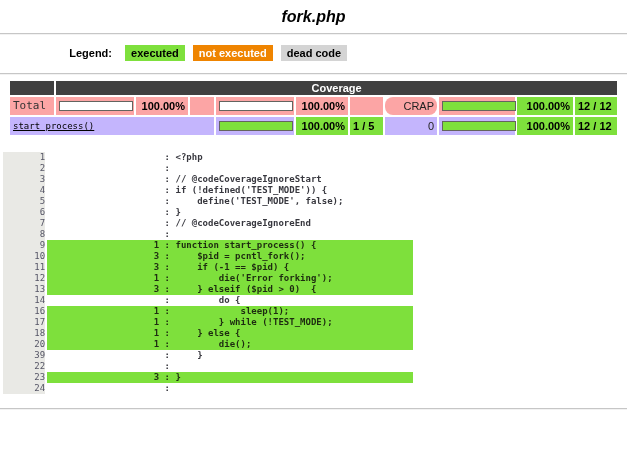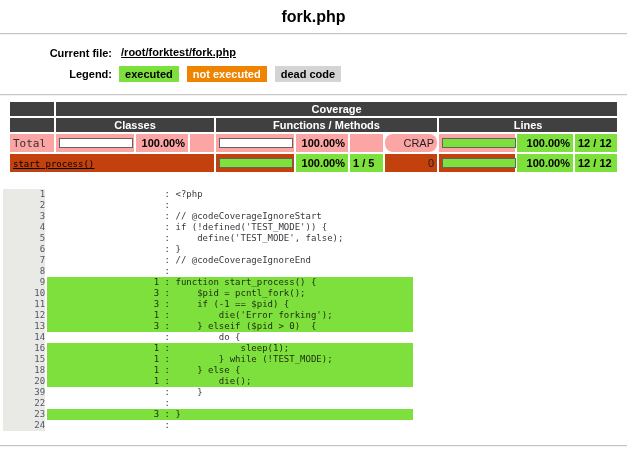--- a/index.html
+++ b/index.html
@@ -4,47 +4,47 @@
 <style>
   :root { --green: #7ee03c; --orange: #ef8400; --dead: #d4d4d4; --darkhdr: #404040; }
   * { box-sizing: border-box; }
   html, body { margin: 0; padding: 0; }
   body {
     width: 627px; height: 475px; background: #ffffff;
     font-family: "Liberation Sans", sans-serif; color: #000;
     overflow: hidden;
   }
   .page-title {
-    text-align: center; font-size: 16px; font-weight: bold; 
+    text-align: center; font-size: 16px; font-weight: bold; font-style: italic;
     margin: 8px 0 7px 0;
   }
   .rule { border: none; border-top: 1px solid #c6c6c6; border-bottom: 1px solid #f2f2f2; margin: 0; }
   .info-block { padding: 7px 0 6px 0; }
   .info-row { margin: 3px 0 6px 0; font-size: 11px; line-height: 15px; }
   .info-label {
     display: inline-block; width: 112px; text-align: right; font-weight: bold;
     vertical-align: middle;
   }
   .file-link { font-weight: bold; text-decoration: underline; color: #000; margin-left: 6px; }
-  .legend-badges { display: inline-block; margin-left: 4px; vertical-align: middle; }
+  .legend-badges { display: inline-block; margin-left: 10px; vertical-align: middle; }
   .badge { font-weight: bold; font-size: 11px; padding: 2px 6px; margin-right: 5px; }
   .badge-executed { background: var(--green); color: #000; }
   .badge-not-executed { background: var(--orange); color: #fff; }
   .badge-dead { background: var(--dead); color: #000; }
 
   table.coverage {
     table-layout: fixed; width: 611px; margin: 4px 8px 0 8px;
     border-collapse: separate; border-spacing: 2px; background: #fff;
   }
   table.coverage th {
     background: var(--darkhdr); color: #fff; font-size: 11px; font-weight: bold;
     text-align: center; height: 14px; padding: 1px 9px;
   }
   table.coverage td { font-size: 11px; height: 18px; padding: 1px 3px; background: #fca5a5; }
-  tr.row-method td { background: #c2410c; }
+  tr.row-method td { background: #c4b5fd; }
   td.cell-green { background: var(--green) !important; }
   td.name-cell { font-family: "DejaVu Sans Mono", monospace; font-size: 9px; color: #333; }
   a.method-link { font-family: "DejaVu Sans Mono", monospace; font-size: 9px; color: #000; text-decoration: underline; }
   td.pct { text-align: right; font-weight: bold; padding-right: 6px; }
   td.frac { text-align: left; font-weight: bold; }
   td.crap-cell { text-align: right; padding-right: 10px; color: #222; }
   td.crap-head { text-align: right; padding-right: 10px; color: #222; border-radius: 8px; }
   .bar {
     width: 74px; height: 10px; border: 1px solid #64645f; background: #fff;
     margin: 0 auto; overflow: hidden;
@@ -54,37 +54,33 @@
   table.code-listing {
     margin: 15px 0 0 3px; border-collapse: separate; border-spacing: 0;
     font-family: "DejaVu Sans Mono", monospace; font-size: 9px; line-height: 11px;
     table-layout: fixed; width: 410px;
   }
   table.code-listing td { padding: 0; height: 11px; vertical-align: middle; }
   td.ln {
     width: 44px; background: #e9e9e5; color: #555566; text-align: right;
     padding-right: 6px; border-right: 2px solid #fff;
   }
-  td.src { width: 364px; white-space: pre; color: #38383f; }
+  td.src { width: 364px; white-space: pre; color: #38383f; font-weight: bold; }
   td.src.covered { background: var(--green); color: #1d2b10; }
   .cnt { display: inline-block; width: 112px; text-align: right; }
 
   .footer-rule { margin-top: 14px; }
 </style>
 </head>
 <body>
 
 <div class="page-title">fork.php</div>
 <hr class="rule">
 
 <div class="info-block">
-  <div class="info-row">
-    <span class="info-label">Current file:</span>
-    <a href="#" class="file-link">/root/forktest/fork.php</a>
-  </div>
   <div class="info-row">
     <span class="info-label">Legend:</span>
     <span class="legend-badges">
       <span class="badge badge-executed">executed</span>
       <span class="badge badge-not-executed">not executed</span>
       <span class="badge badge-dead">dead code</span>
     </span>
   </div>
 </div>
 <hr class="rule">
@@ -101,26 +97,20 @@
       <col style="width:52px">
     <col style="width:76px">
       <col style="width:56px">
       <col style="width:42px">
   </colgroup>
   <tbody>
       <tr>
     <th></th>
     <th colspan="10">Coverage</th>
   </tr>
-  <tr>
-    <th></th>
-    <th colspan="3">Classes</th>
-    <th colspan="4">Functions / Methods</th>
-    <th colspan="3">Lines</th>
-  </tr>
   <tr class="row-total">
     <td class="name-cell">Total</td>
     <td>
       <div class="bar">
             <div class="bar-fill" style="width: 0%;"></div>
           </div>
     </td>
     <td class="pct">100.00%</td>
     <td class="frac"></td>
     <td>
@@ -218,21 +208,21 @@
       </tr>
       <tr>
         <td class="ln">14</td>
         <td class="src"><span class="cnt"></span> :         do {</td>
       </tr>
       <tr>
         <td class="ln">16</td>
         <td class="src covered"><span class="cnt">1</span> :             sleep(1);</td>
       </tr>
       <tr>
-        <td class="ln">15</td>
+        <td class="ln">17</td>
         <td class="src covered"><span class="cnt">1</span> :         } while (!TEST_MODE);</td>
       </tr>
       <tr>
         <td class="ln">18</td>
         <td class="src covered"><span class="cnt">1</span> :     } else {</td>
       </tr>
       <tr>
         <td class="ln">20</td>
         <td class="src covered"><span class="cnt">1</span> :         die();</td>
       </tr>

